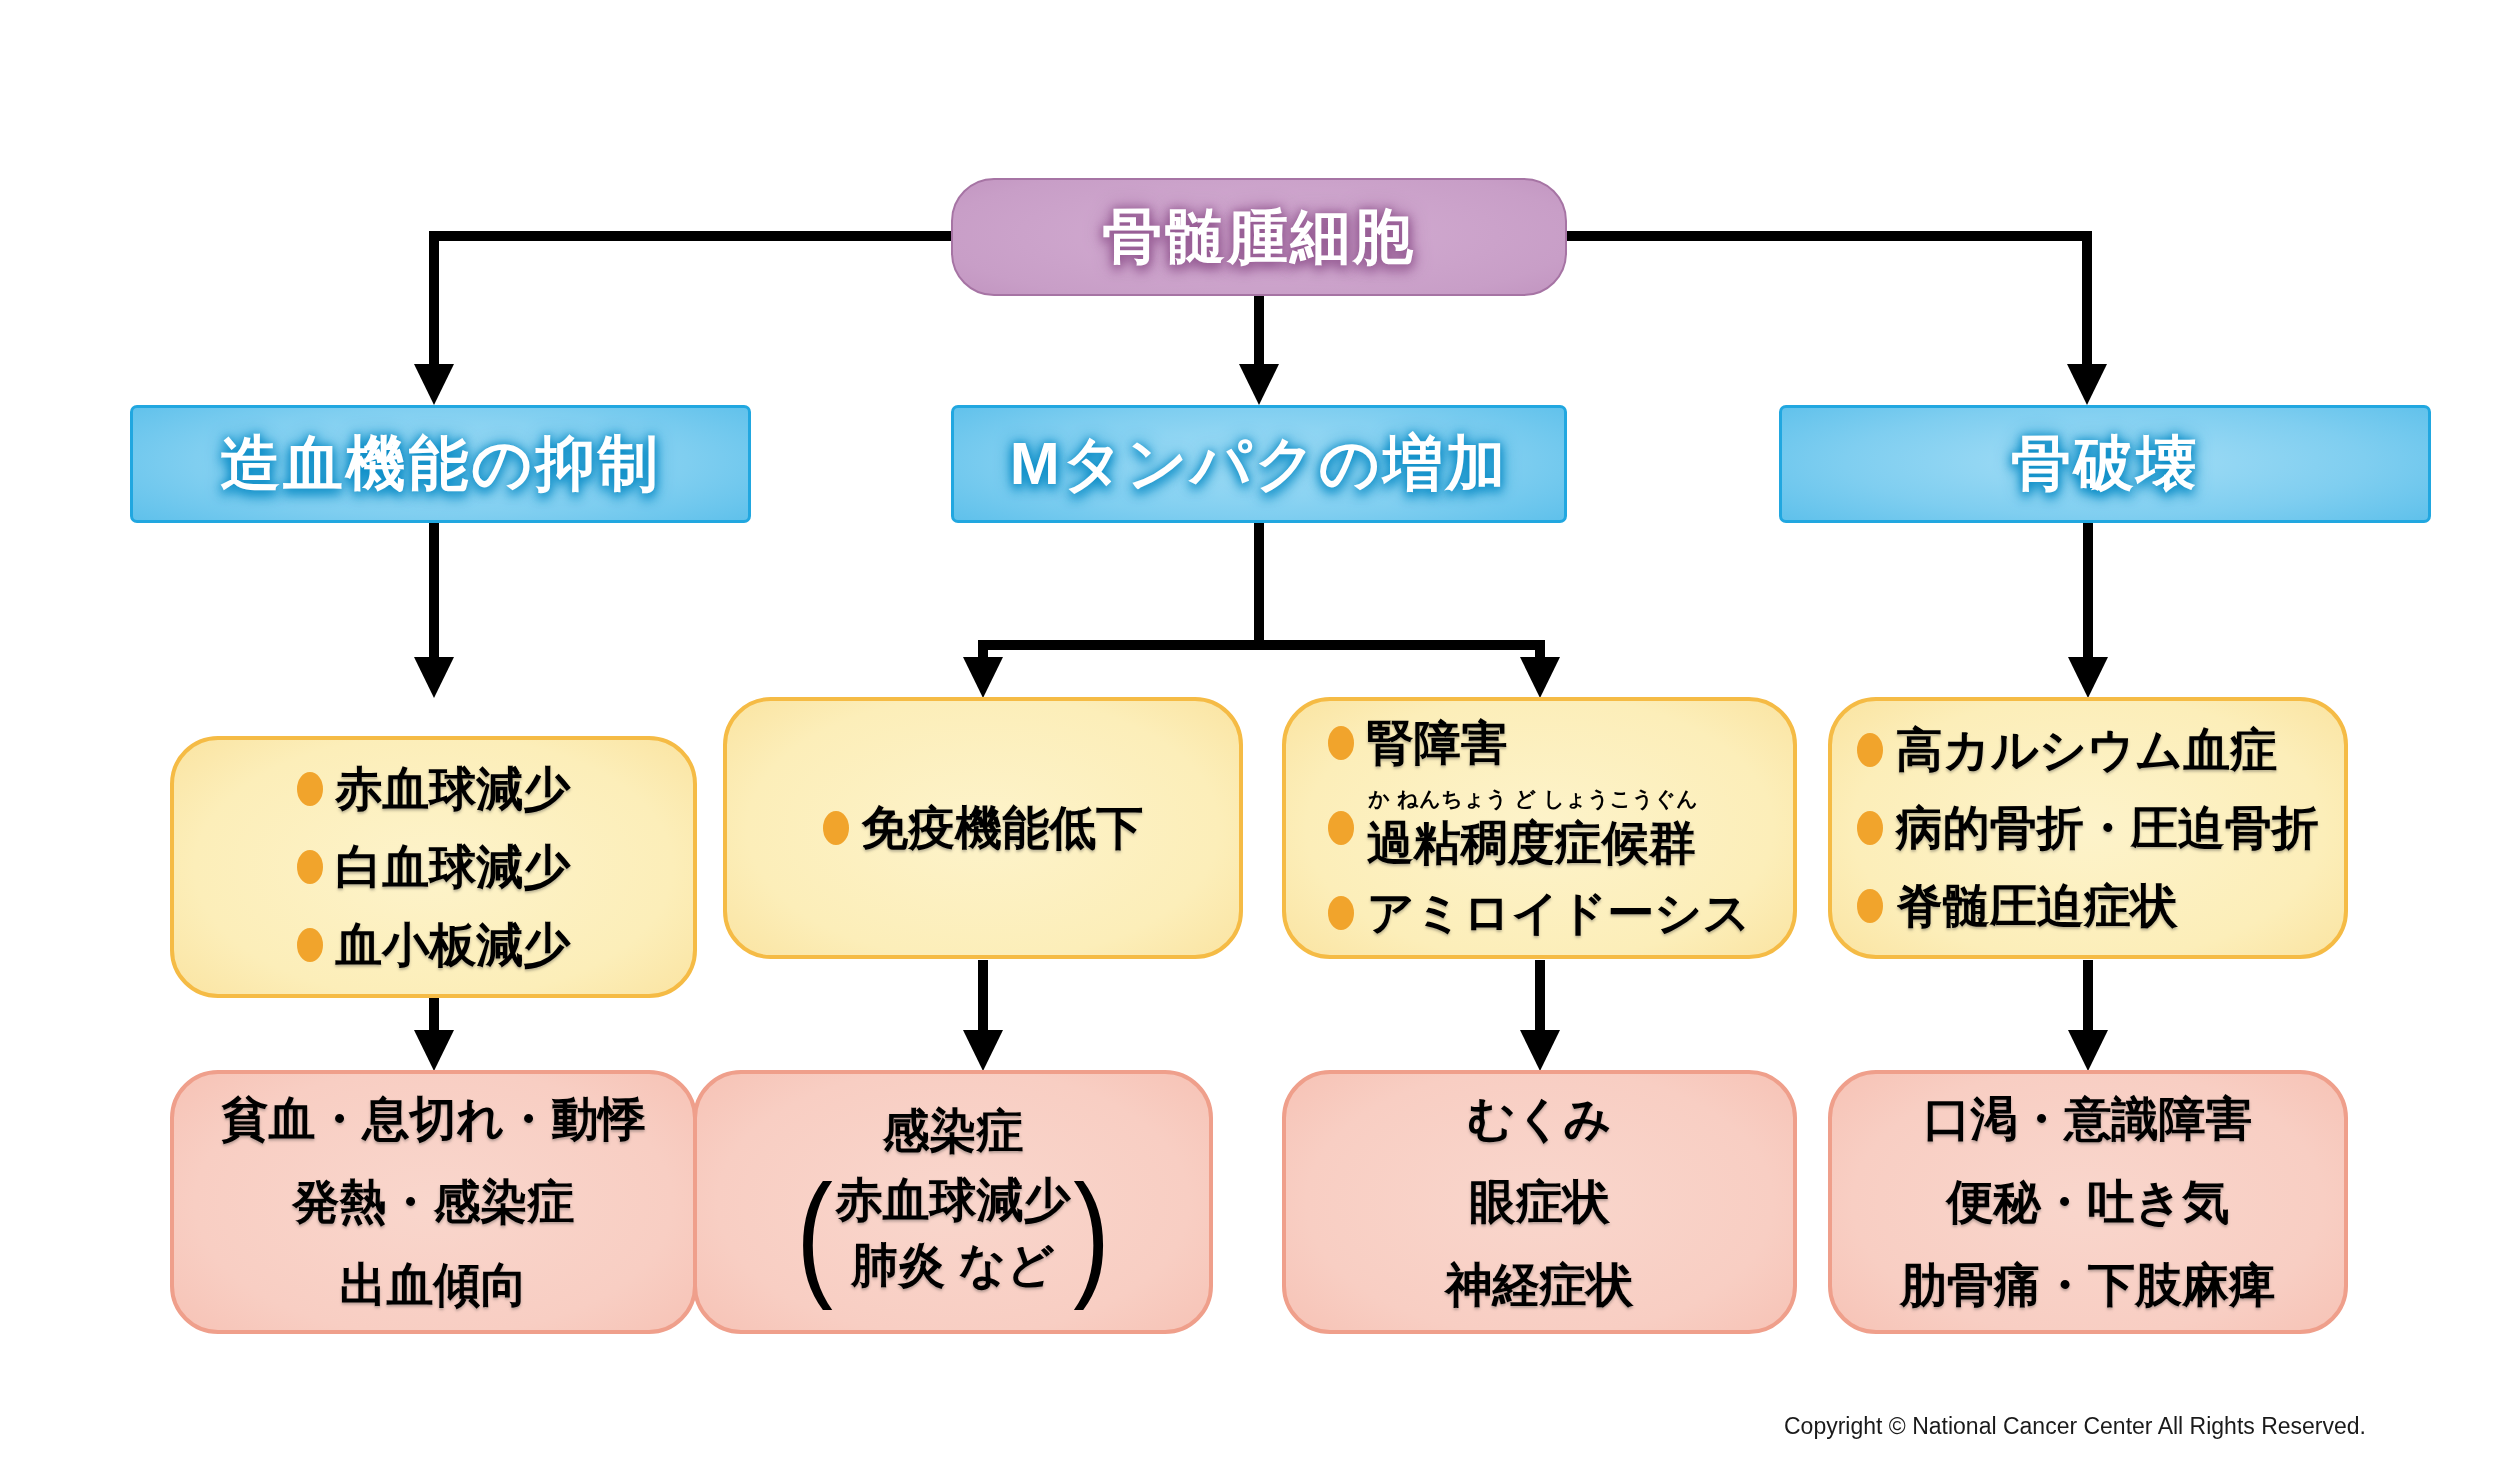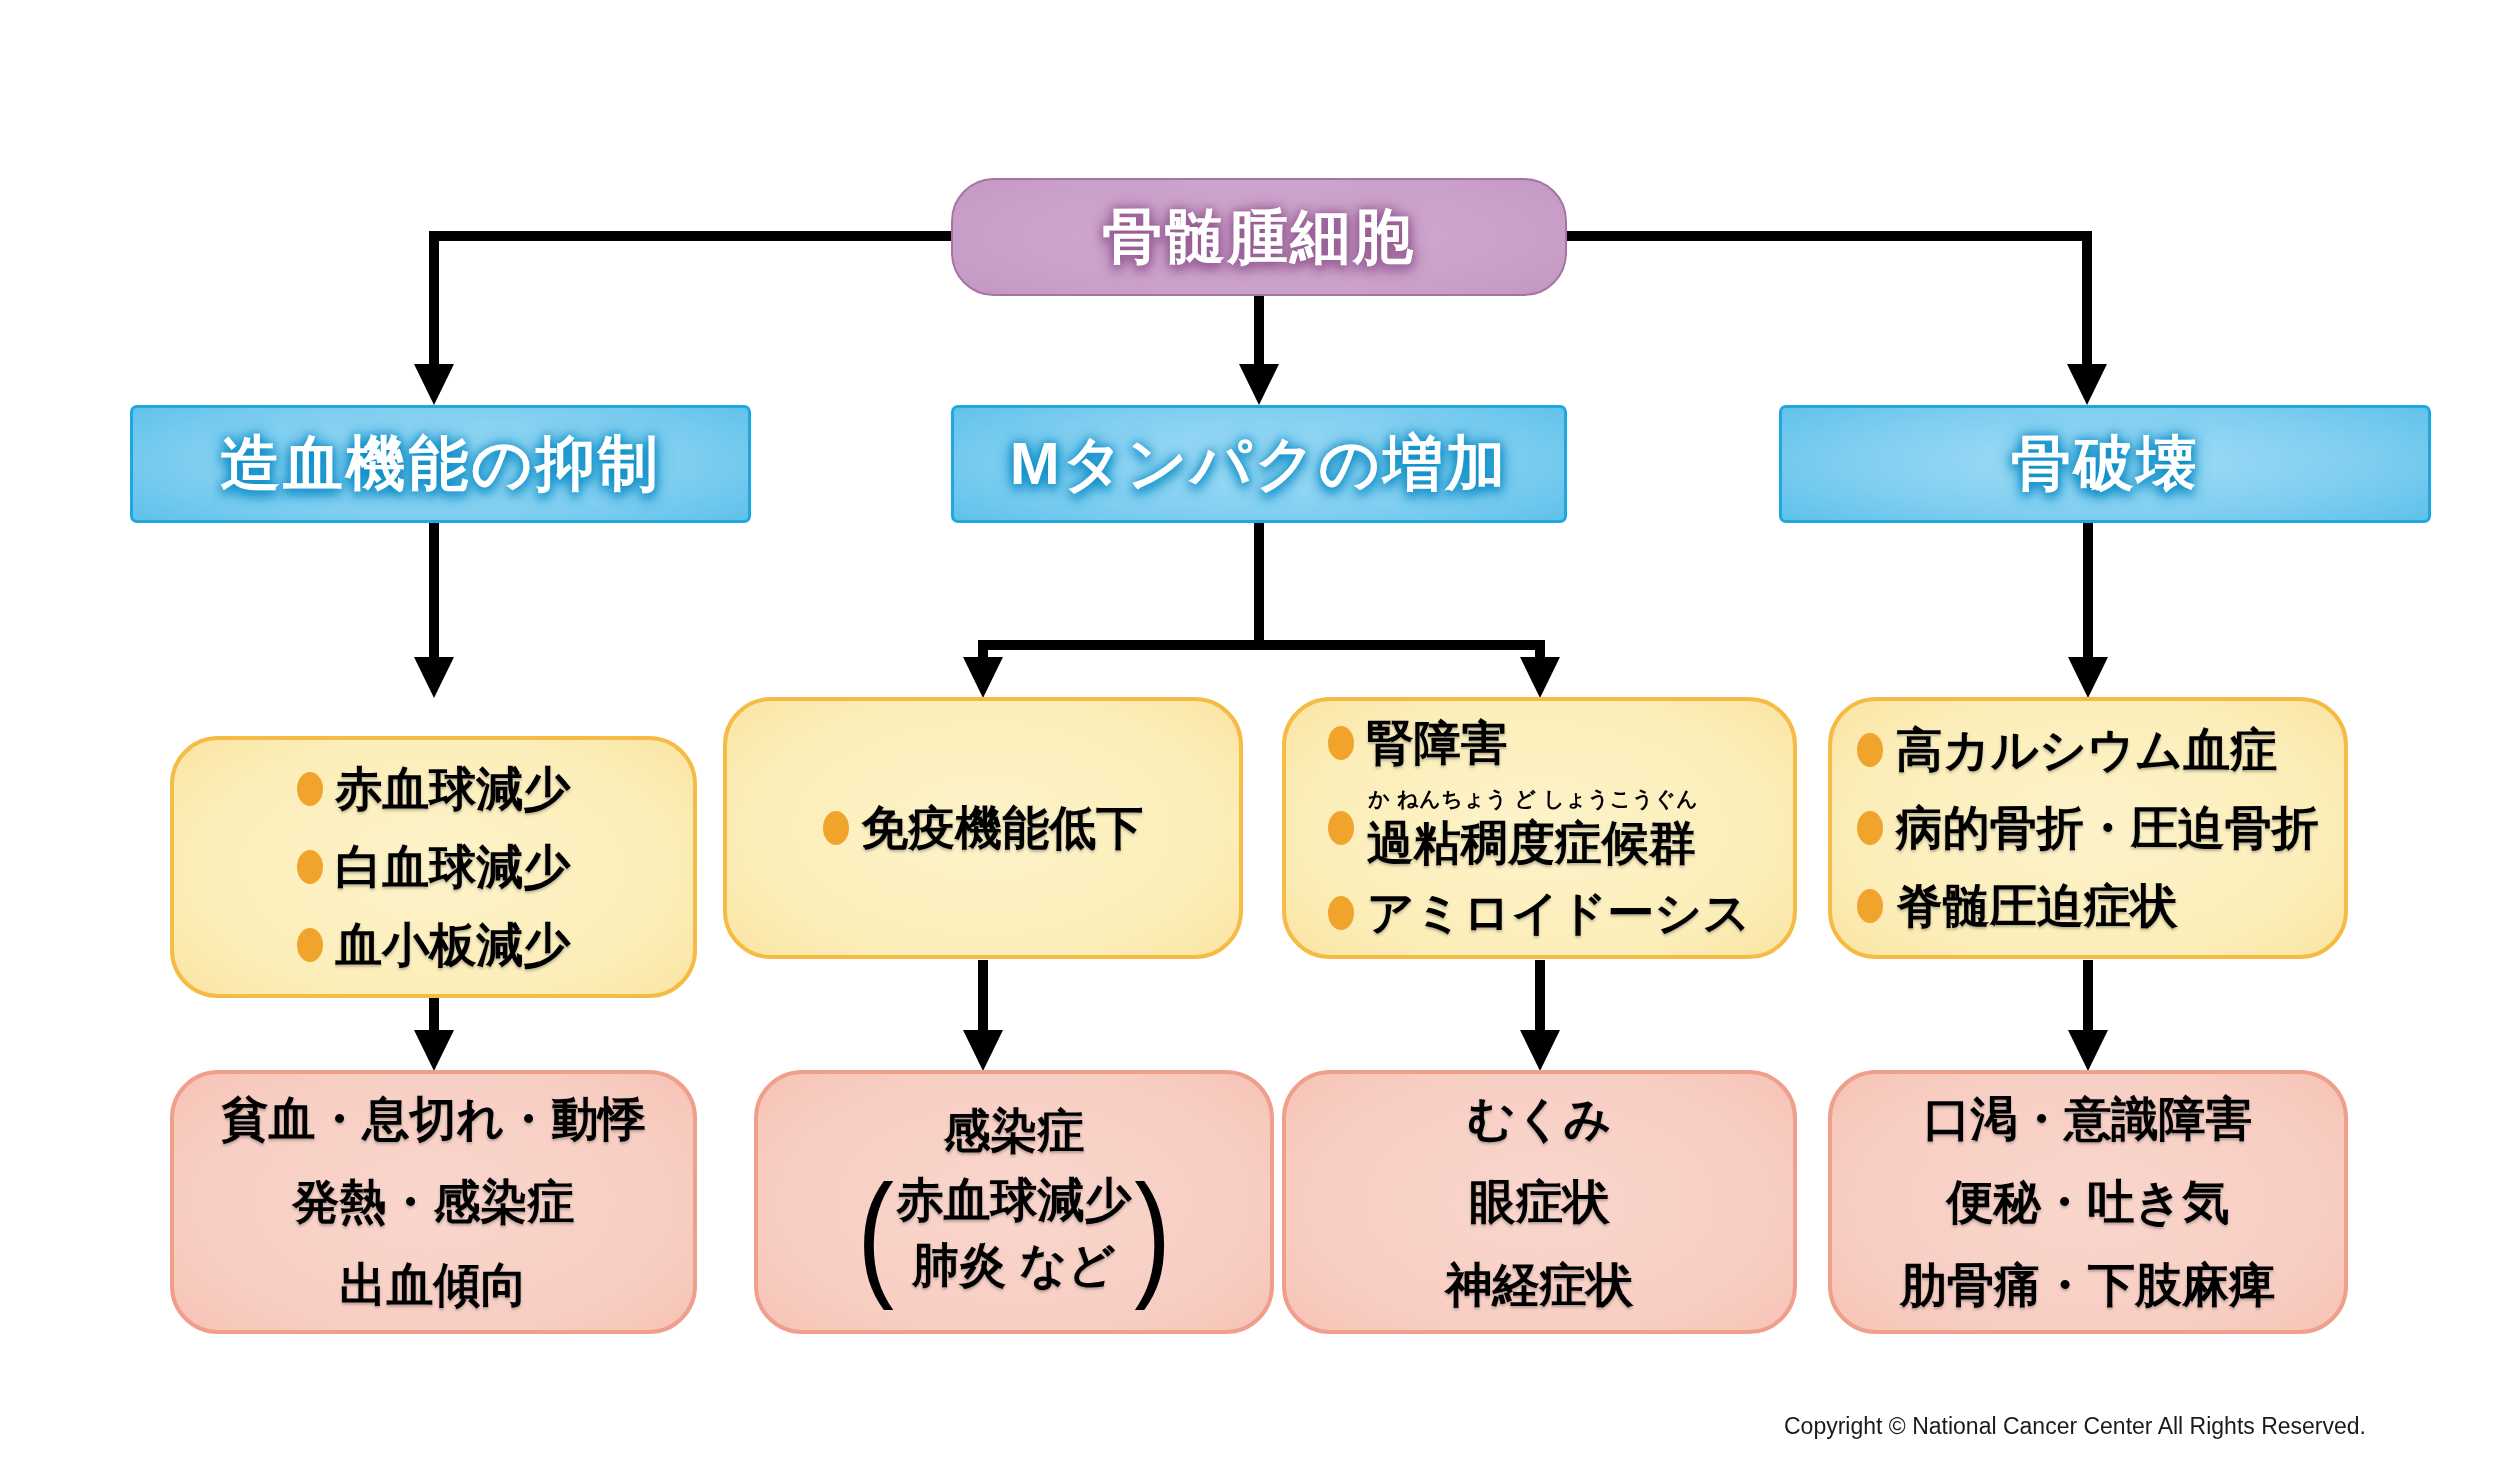--- a/index.html
+++ b/index.html
@@ -170,21 +170,21 @@
   </div>
 
   <div class="node pink" style="left:170px; top:1070px; width:527px; height:264px;">
     <div class="plines">
       <div class="pline">貧血・息切れ・動悸</div>
       <div class="pline">発熱・感染症</div>
       <div class="pline">出血傾向</div>
     </div>
   </div>
 
-  <div class="node pink" style="left:754px; top:1070px; width:520px; height:264px;">
+  <div class="node pink" style="left:693px; top:1070px; width:520px; height:264px;">
     <div class="plines" style="gap:9.6px;">
       <div class="pline">感染症</div>
       <div class="paren-row">
         <span class="paren">(</span>
         <div class="paren-lines">
           <div class="pline">赤血球減少</div>
           <div class="pline">肺炎 など</div>
         </div>
         <span class="paren">)</span>
       </div>

